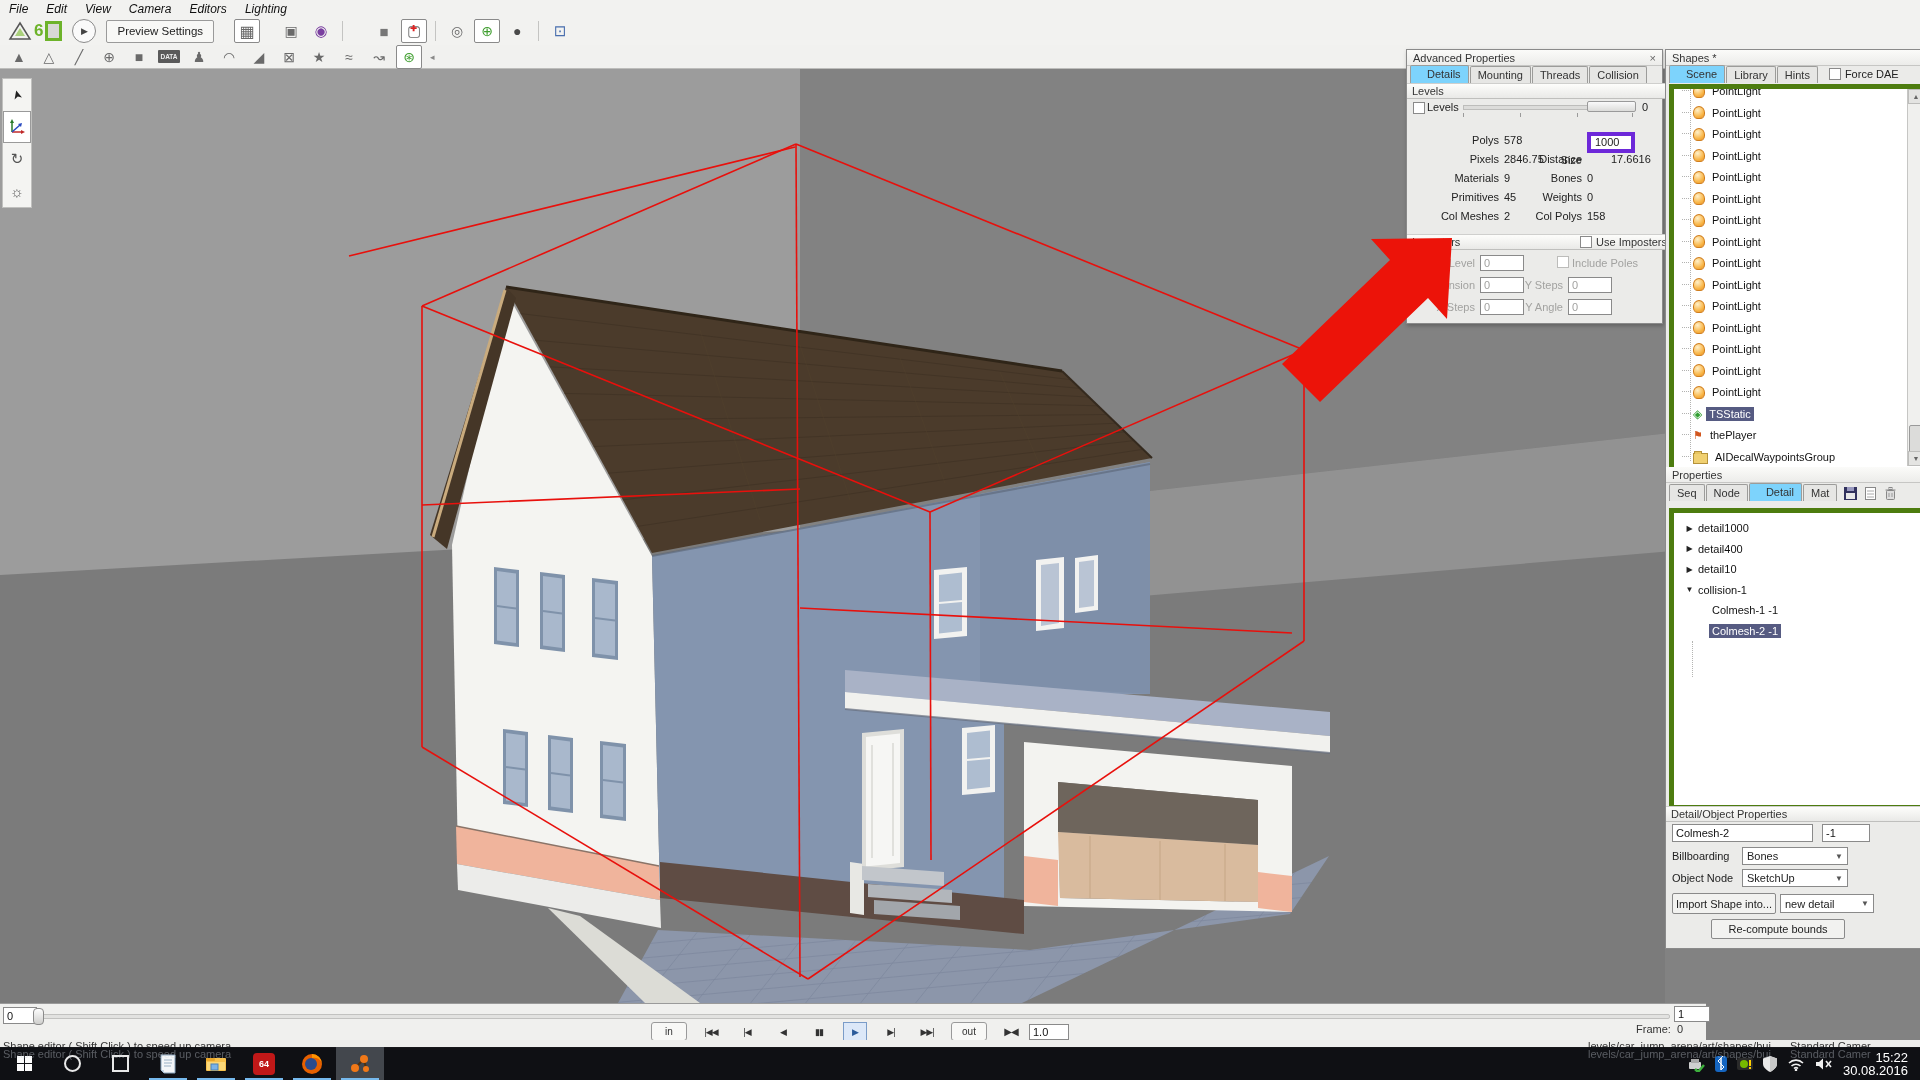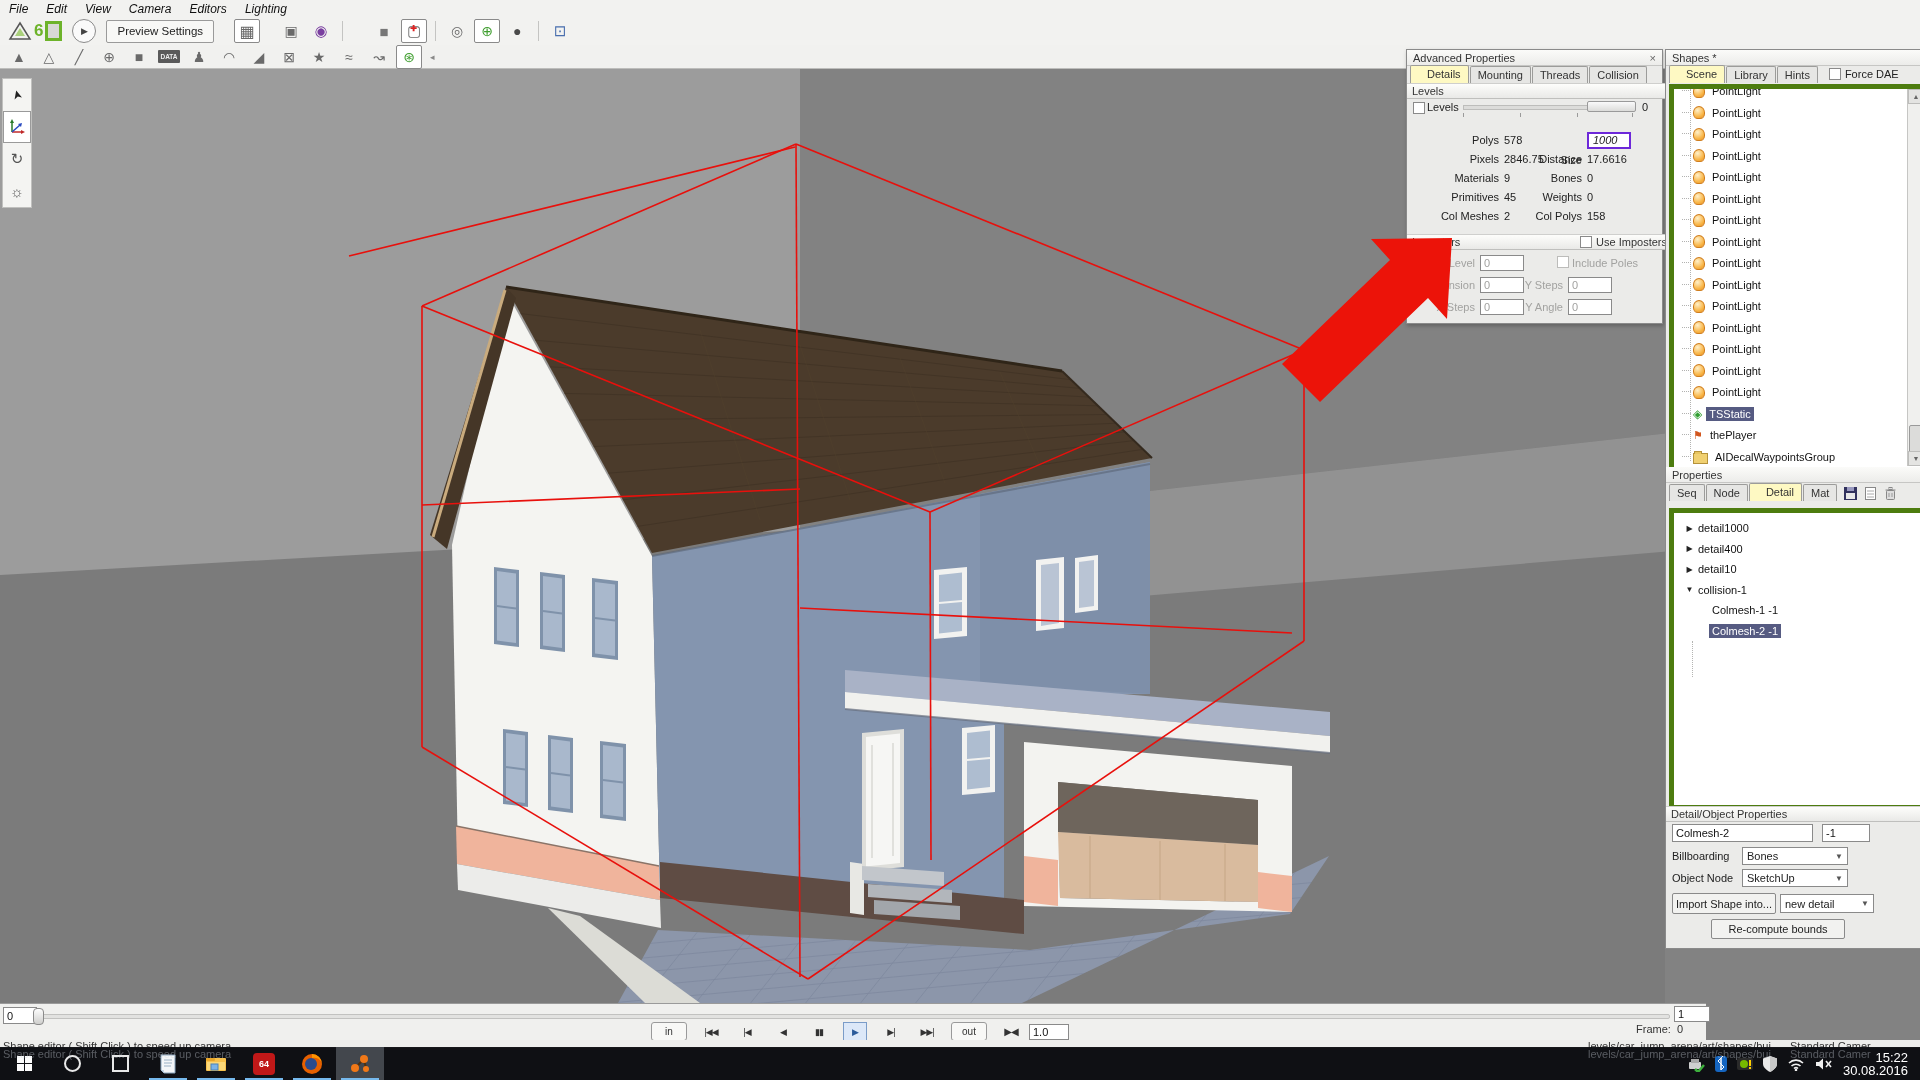--- a/index.html
+++ b/index.html
@@ -32,21 +32,21 @@
   .palette .pbtn{width:26px;height:30px;display:flex;align-items:center;justify-content:center;
     border:1px solid transparent;color:#555;font-size:15px;}
   .palette .pbtn.pressed{background:#fff;border-color:#9a9a9a;}
   
   .panel-title{height:15px;background:linear-gradient(#fbfbf9,#ececea);border-bottom:1px solid #c6c6c4;
     display:flex;align-items:center;padding:0 6px;font-size:11px;color:#333;}
   .closex{margin-left:auto;color:#666;font-size:11px;}
   .tabs{display:flex;align-items:flex-end;height:17px;padding-left:3px;}
   .tab{border:1px solid #9c9c9a;border-bottom:none;background:#e6e6e4;padding:2px 7px 2px 7px;
     font-size:11px;color:#333;border-radius:2px 2px 0 0;margin-right:1px;}
-  .tab.active{background:#fef9c3;position:relative;top:0;padding-bottom:3px;padding-left:16px;}
+  .tab.active{background:#7dd3fc;position:relative;top:0;padding-bottom:3px;padding-left:16px;}
   .groupbar{height:14px;background:linear-gradient(#fdfdfb,#e9e9e7);border-top:1px solid #cfcfcd;
     border-bottom:1px solid #bfbfbd;display:flex;align-items:center;padding:0 5px;font-size:11px;color:#333;}
   .chk{display:inline-block;width:10px;height:10px;border:1px solid #8a8a8a;background:#fff;vertical-align:-1px;}
   .ibox{border:1px solid #8a8a8a;background:#fff;font-size:11px;color:#111;display:flex;align-items:center;padding:0 3px;}
   .select{border:1px solid #8a8a8a;background:#fff;font-size:11px;display:flex;align-items:center;padding:0 4px;}
   .select .arr{margin-left:auto;color:#555;font-size:8px;}
   .btn{border:1px solid #8a8a8a;background:#f2f2f0;border-radius:2px;display:flex;align-items:center;
     justify-content:center;font-size:11px;color:#222;}
   
   .advpanel{position:absolute;left:1406px;top:49px;width:255px;height:273px;background:#ebebe9;
@@ -415,21 +415,21 @@
         <div class="statrow" style="position:relative;height:19px;padding-left:36px;" data-boxed="">
         <span class="lab s-l1" style="position: absolute;">Polys</span>
           <span class="val s-v1" style="position: absolute;">578</span>
         <span class="lab s-l2" style="position: absolute; margin-top: 20px;">Size</span>
           <span class="val s-v2" style="position: absolute;">1000</span>
       </div>
         <div class="statrow" style="position:relative;height:19px;">
         <span class="lab s-l1" style="position: absolute;">Pixels</span>
           <span class="val s-v1" style="position: absolute;">2846.75</span>
         <span class="lab s-l2" style="position: absolute;">Distance</span>
-          <span class="val s-v2" style="position: absolute;">17.6616</span>
+          <span class="val s-v2" style="position: absolute; margin-left: 24px;">17.6616</span>
       </div>
         <div class="statrow" style="position:relative;height:19px;">
         <span class="lab s-l1" style="position: absolute;">Materials</span>
           <span class="val s-v1" style="position: absolute;">9</span>
         <span class="lab s-l2" style="position: absolute;">Bones</span>
           <span class="val s-v2" style="position: absolute;">0</span>
       </div>
         <div class="statrow" style="position:relative;height:19px;">
         <span class="lab s-l1" style="position: absolute;">Primitives</span>
           <span class="val s-v1" style="position: absolute;">45</span>
@@ -814,15 +814,15 @@
   </div>
 </div>
 
 <style>
   
   .advpanel .statwrap{position:absolute;left:0;top:84px;width:255px;}
   .advpanel .statrow .s-l1{left:0;width:92px;}
   .advpanel .statrow .s-v1{left:97px;}
   .advpanel .statrow .s-l2{left:100px;width:75px;}
   .advpanel .statrow .s-v2{left:180px;}
-  .advpanel .statrow[data-boxed] .s-v2{border:2px solid #6d28d9;background:#fff;padding:0 4px 1px 4px;top:-2px;min-width:32px;font-style:italic;}
+  .advpanel .statrow[data-boxed] .s-v2{border:4px solid #6d28d9;background:#fff;padding:0 4px 1px 4px;top:-2px;min-width:32px;}
   .tbtn.databtn span{background:#5a5a5a;color:#eee;font-size:6.5px;font-weight:bold;padding:3px 2px;border-radius:1px;}
 </style>
 
 </body></html>

